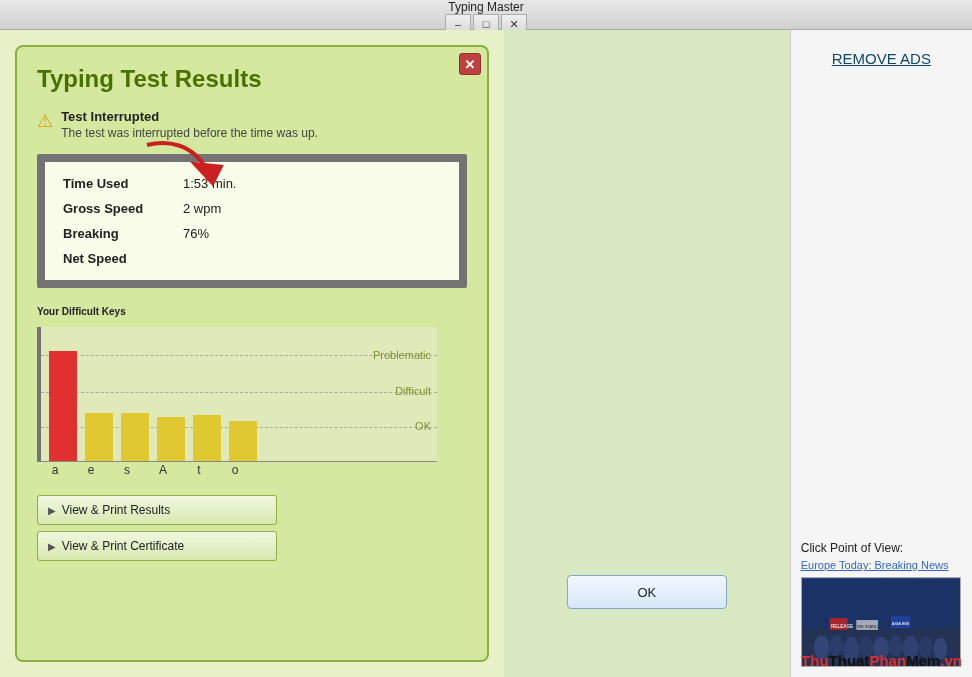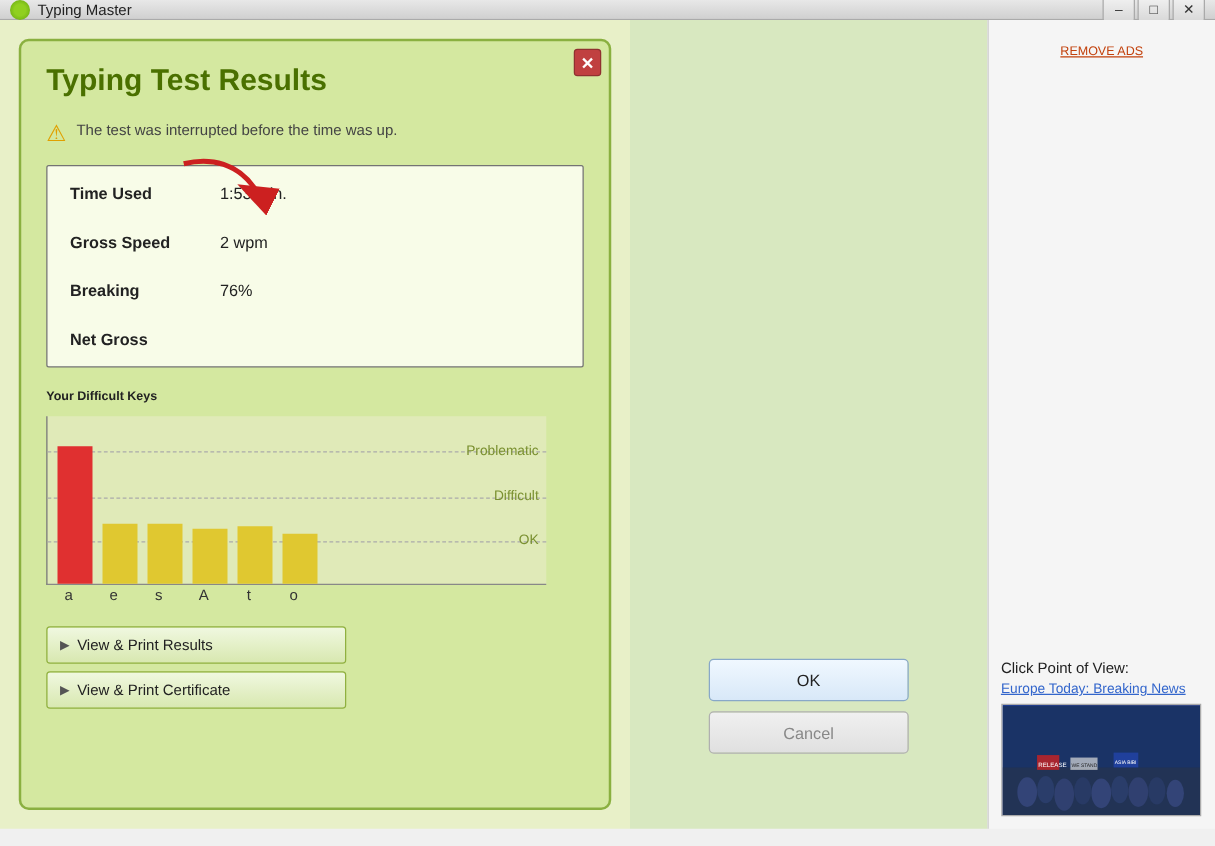--- a/index.html
+++ b/index.html
@@ -9,26 +9,27 @@
       background: #f0f0f0;
       font-family: 'Segoe UI', Tahoma, Arial, sans-serif;
       font-size: 13px;
       overflow: hidden;
       position: relative;
     }
 
     
     .titlebar {
       background: linear-gradient(to bottom, #e8e8e8, #d0d0d0);
-      height: 16px;
+      height: 30px;
       display: flex;
       align-items: center;
       padding: 0 8px;
       border-bottom: 1px solid #aaa;
       user-select: none;
+      flex-direction: column;
     }
     .titlebar-icon {
       width: 16px;
       height: 16px;
       background: radial-gradient(circle, #90d020 40%, #60a010 100%);
       border-radius: 50%;
       margin-right: 6px;
     }
     .titlebar-title {
       font-size: 12px;
@@ -118,28 +119,28 @@
       font-size: 13px;
     }
     .interrupted-desc {
       color: #444;
       font-size: 12px;
       margin-top: 2px;
     }
 
     
     .stats-box {
-      border: 1px solid #737373;
+      border: 8px solid #737373;
       background: #f8fce8;
       border-radius: 2px;
       padding: 14px 18px;
       margin-bottom: 18px;
       display: grid;
       grid-template-columns: 120px auto;
-      gap: 24px 0;
+      gap: 10px 0;
       width: 430px;
     }
     .stat-label {
       font-weight: bold;
       color: #222;
       font-size: 13px;
     }
     .stat-value {
       color: #222;
       font-size: 13px;
@@ -234,22 +235,22 @@
     .side-panel {
       width: 185px;
       background: #f5f5f5;
       border-left: 1px solid #ccc;
       display: flex;
       flex-direction: column;
       align-items: center;
       padding-top: 20px;
     }
     .remove-ads-link {
-      color: #c2410c;
-      font-size: 10px;
+      color: #0c4a6e;
+      font-size: 15px;
       text-decoration: underline;
       cursor: pointer;
     }
     .news-section {
       margin-top: auto;
       padding: 10px;
       width: 100%;
     }
     .news-title {
       font-size: 12px;
@@ -311,20 +312,21 @@
 
   <div class="dialog-area">
     <div class="dialog-box">
       <div class="dialog-close-btn">✕</div>
 
       <div class="dialog-title">Typing Test Results</div>
 
       <div class="interrupted-section">
         <span class="warning-icon">⚠</span>
         <div>
+          <div class="interrupted-title">Test Interrupted</div>
           <div class="interrupted-desc">The test was interrupted before the time was up.</div>
         </div>
       </div>
 
       <div class="red-arrow-overlay">
         <svg width="90" height="65" viewBox="0 0 90 65">
           <path d="M 10 10 C 30 5, 55 8, 70 35 L 65 28 M 70 35 L 60 30" stroke="#cc2020" stroke-width="4" fill="none" marker-end="url(#arrowhead)"></path>
           <defs>
             <marker id="arrowhead" markerWidth="8" markerHeight="8" refX="6" refY="3" orient="auto">
               <polygon points="0 0, 8 3, 0 6" fill="#cc2020"></polygon>
@@ -333,28 +335,28 @@
         </svg>
       </div>
 
       <div class="stats-box">
         <span class="stat-label">Time Used</span>
         <span class="stat-value">1:53 min.</span>
         <span class="stat-label">Gross Speed</span>
         <span class="stat-value">2 wpm</span>
         <span class="stat-label">Breaking</span>
         <span class="stat-value">76%</span>
-        <span class="stat-label">Net Gross</span>
+        <span class="stat-label">Net Speed</span>
       </div>
 
       <div class="difficult-keys-title">Your Difficult Keys</div>
 
       <div style="position:relative; width:430px; height:150px; margin-bottom:4px;">
 
-        <div style="position:absolute; left:0; top:0; width:400px; height:135px; background:#e0eab8; border-left:1px solid #737373; border-bottom:1px solid #888;">
+        <div style="position:absolute; left:0; top:0; width:400px; height:135px; background:#e0eab8; border-left:4px solid #737373; border-bottom:1px solid #888;">
 
           <div class="chart-grid-line" style="top:28px;"></div>
           <div class="chart-grid-line" style="top:65px;"></div>
           <div class="chart-grid-line" style="top:100px;"></div>
 
           <span class="chart-label-right" style="top:22px;">Problematic</span>
           <span class="chart-label-right" style="top:58px;">Difficult</span>
           <span class="chart-label-right" style="top:93px;">OK</span>
 
           <div class="bar bar-red" style="left:8px; height:110px; width:28px; bottom:0;"></div>
@@ -383,21 +385,20 @@
         <button class="action-btn">
           <span class="action-btn-arrow">▶</span>
           <span>View &amp; Print Certificate</span>
         </button>
       </div>
     </div>
   </div>
 
   <div class="right-panel">
     <button class="ok-btn">OK</button>
-    <button class="cancel-btn">Cancel</button>
   </div>
 
   <div class="side-panel">
     <a class="remove-ads-link">REMOVE ADS</a>
 
     <div class="news-section">
       <div class="news-title">Click Point of View:</div>
       <a class="news-link">Europe Today: Breaking News</a>
       <div class="news-image">
         <div class="news-image-content">
@@ -420,15 +421,18 @@
             <text x="29" y="50" font-size="5" fill="white">RELEASE</text>
             <rect x="55" y="42" width="22" height="10" fill="#dddddd" opacity="0.7"></rect>
             <text x="56" y="50" font-size="4" fill="#222">WE STAND</text>
             <rect x="90" y="38" width="20" height="12" fill="#2244aa" opacity="0.8"></rect>
             <text x="91" y="47" font-size="4" fill="white">ASIA BIBI</text>
           </svg>
         </div>
       </div>
     </div>
 
+    <div style="position:absolute; bottom:8px; right:10px;">
+      <span style="font-size:15px; font-weight:bold; color:#e03030;">Thu</span><span style="font-size:15px; font-weight:bold; color:#111;">Thuat</span><span style="font-size:15px; font-weight:bold; color:#e03030;">Phan</span><span style="font-size:15px; font-weight:bold; color:#111;">Mem</span><span style="font-size:15px; font-weight:bold; color:#e03030;">.vn</span>
+    </div>
   </div>
 
 </div>
 
 </body></html>

